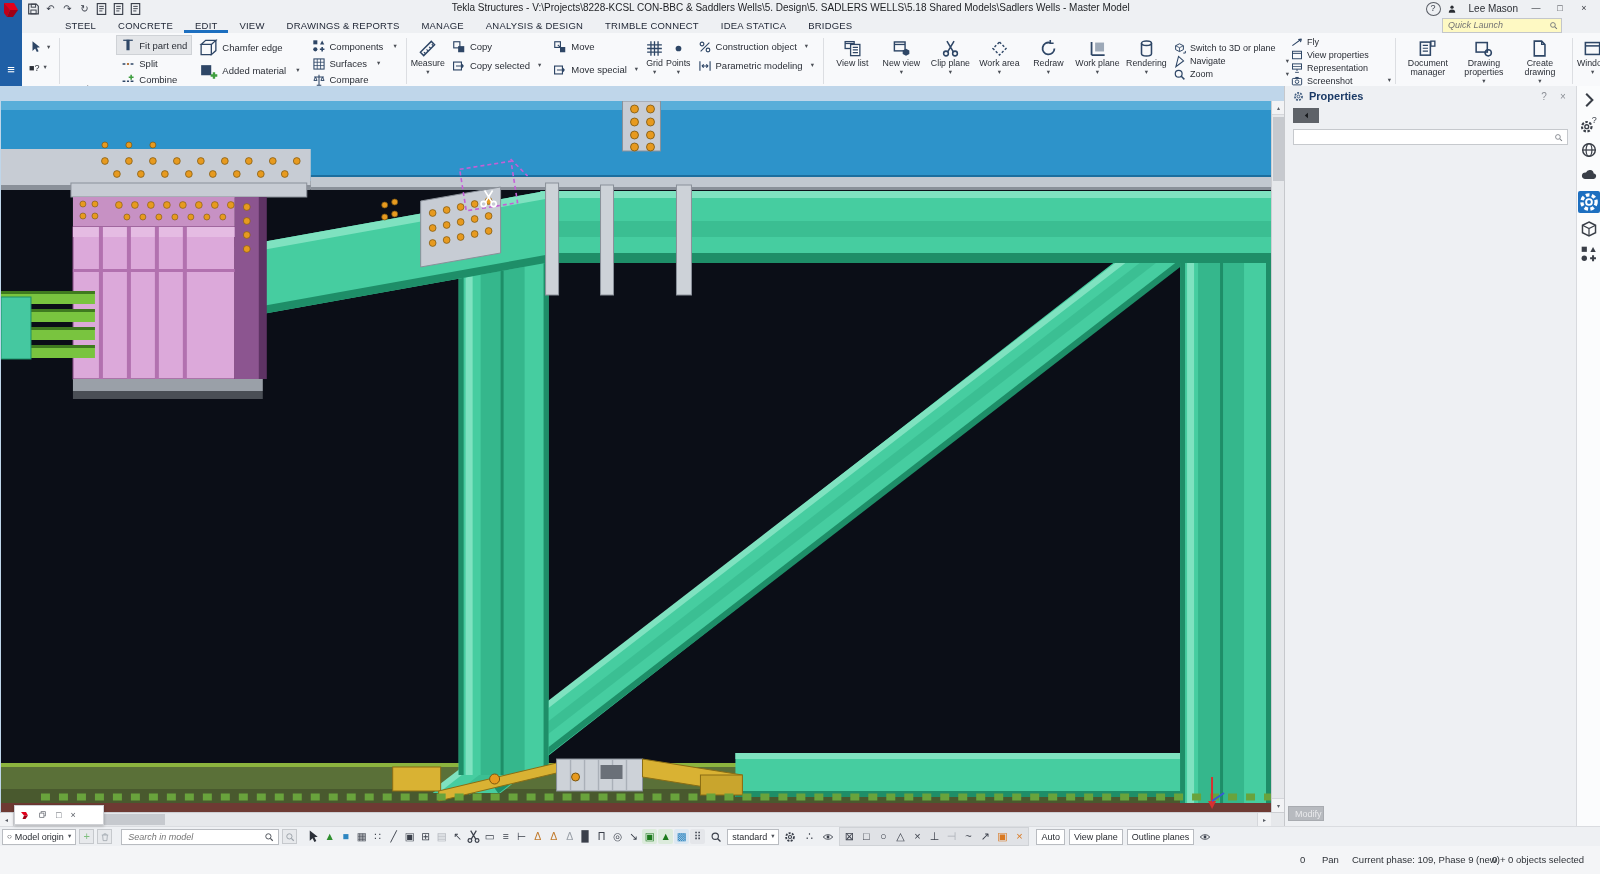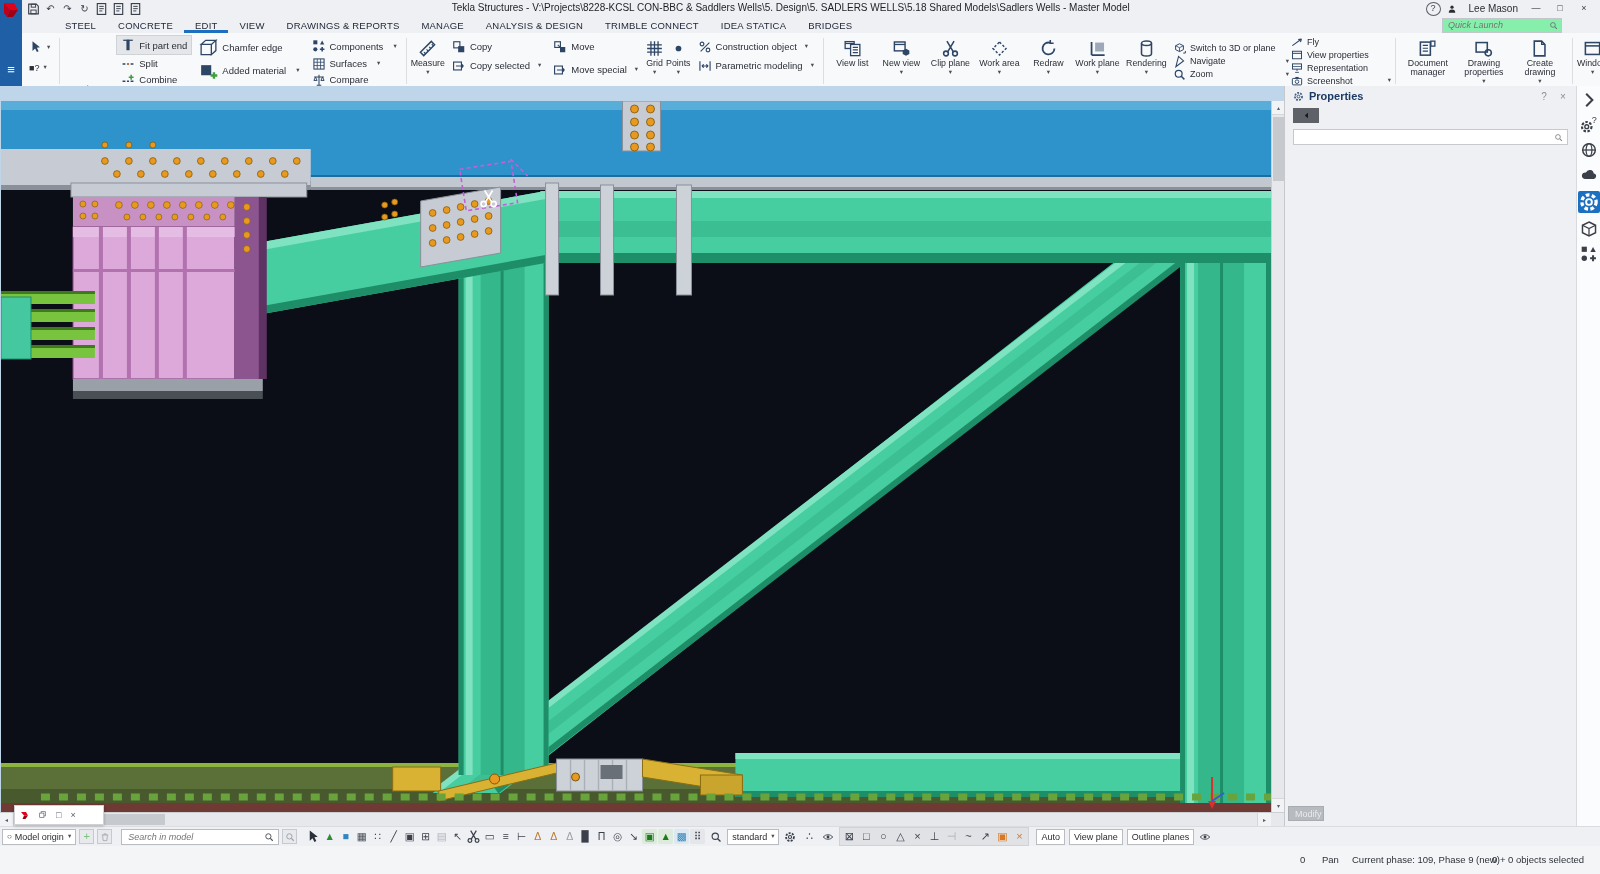--- a/index.html
+++ b/index.html
@@ -19,21 +19,21 @@
   #tright{margin-left:auto;display:flex;align-items:center;gap:6px;padding-right:4px;}
   .userchip{display:flex;align-items:center;gap:12px;color:#2a2d33;}
   .userchip svg{width:10px;height:10px;}
   .wctrl{display:flex;}
   .wctrl .tbi{width:24px;height:15px;font-size:9px;color:#3a3d43;}
   
   #tabrow{position:absolute;left:22px;top:17px;width:1578px;height:16px;background:#eef0f3;display:flex;align-items:stretch;}
   .tabs{display:flex;align-items:stretch;padding-left:32px;}
   .tab{display:flex;align-items:center;padding:0 11px;font-size:9.5px;color:#1d2433;letter-spacing:.2px;cursor:default;}
   .tab.active{box-shadow:inset 0 -3px 0 #1D6FC0;}
-  .qlaunch{margin-left:auto;margin-right:38px;width:112px;height:13px;background:#86efac;border:1px solid #c3c6cb;
+  .qlaunch{margin-left:auto;margin-right:38px;width:112px;height:13px;background:#fef9c3;border:1px solid #c3c6cb;
            display:flex;align-items:center;padding:0 3px;align-self:center;}
   .qlaunch input{border:none;outline:none;flex:1;font-size:9px;font-style:italic;color:#6a6e75;min-width:0;
                  font-family:"Liberation Sans",sans-serif;background:transparent;}
   .qlaunch svg{width:9px;height:9px;color:#6a6e75;flex:none;}
   
   #ribbon{position:absolute;left:22px;top:33px;width:1578px;height:52px;background:#f8f9fb;border-bottom:1px solid #b9bcc1;
           display:flex;align-items:stretch;gap:2px;padding:2px 0 2px 2px;overflow:hidden;}
   .vsep{width:1px;background:#dcdee2;margin:3px 2px;flex:none;}
   .rcol{display:flex;flex-direction:column;justify-content:flex-start;flex:none;}
   .rbtn{display:flex;align-items:center;gap:4px;background:transparent;border:1px solid transparent;

